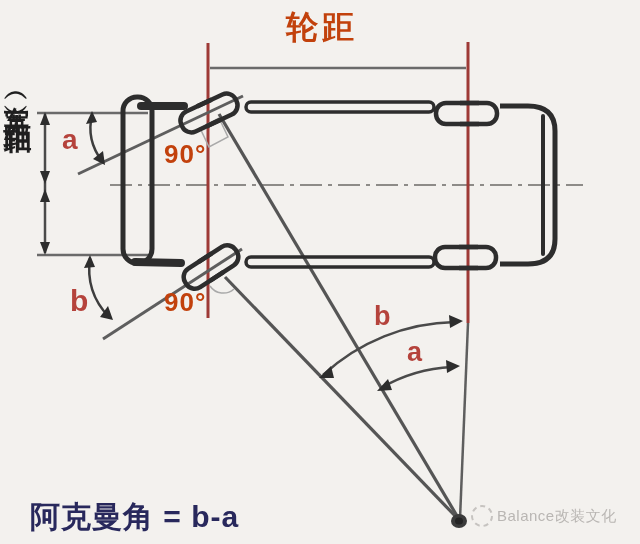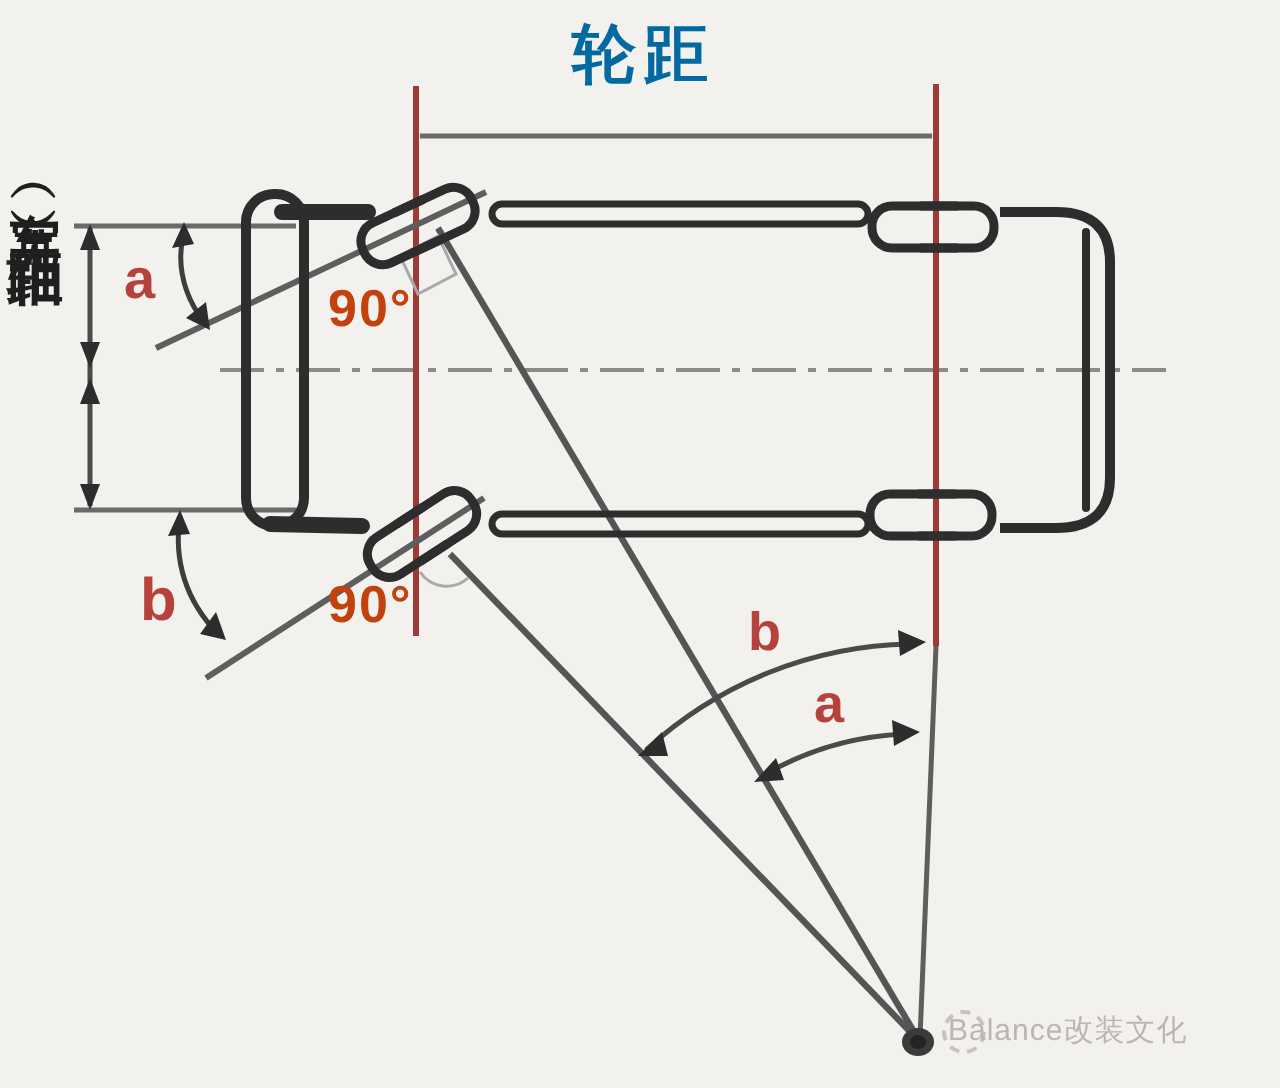--- a/index.html
+++ b/index.html
@@ -2,21 +2,21 @@
 <html><head>
 <meta charset="utf-8">
 <style>
   html,body{margin:0;padding:0;}
   .stage{
     position:relative;width:640px;height:544px;overflow:hidden;
     background:#f3f1ee;
     font-family:"Liberation Sans", sans-serif;
   }
   .txt{position:absolute;white-space:nowrap;line-height:1;}
-  .label-track{font-size:32px;font-weight:bold;color:#0369a1;letter-spacing:4px;}
+  .label-track{font-size:32px;font-weight:bold;color:#c2410c;letter-spacing:4px;}
   .label-vert{
     writing-mode:vertical-rl;
     font-weight:bold;color:#1f1f1f;
   }
   .label-vert .seg1{font-size:25px;letter-spacing:2px;}
   .label-vert .seg2{font-size:28px;letter-spacing:3px;margin-top:10px;display:inline-block;}
   .angle-red{font-weight:bold;color:#b5433c;}
   .ninety{font-size:26px;font-weight:600;color:#c2410c;letter-spacing:1px;}
   .formula{font-size:30px;font-weight:bold;color:#28285c;letter-spacing:1px;}
   .watermark{font-size:15px;color:#b9b6b3;letter-spacing:0.5px;}
@@ -134,15 +134,16 @@
   <div class="txt angle-red" style="left:70px;top:286px;font-size:30px;">b</div>
 
   <div class="txt ninety" style="left:164px;top:141px;">90°</div>
 
   <div class="txt ninety" style="left:164px;top:289px;">90°</div>
 
   <div class="txt angle-red" style="left:374px;top:303px;font-size:27px;">b</div>
 
   <div class="txt angle-red" style="left:407px;top:339px;font-size:27px;">a</div>
 
+  <div class="txt formula" style="left:30px;top:502px;">阿克曼角 = b-a</div>
 
-  <div class="txt watermark" style="left:474px;top:508px;">Balance改装文化</div>
+  <div class="txt watermark" style="left:497px;top:508px;">Balance改装文化</div>
 </div>
 
 </body></html>

